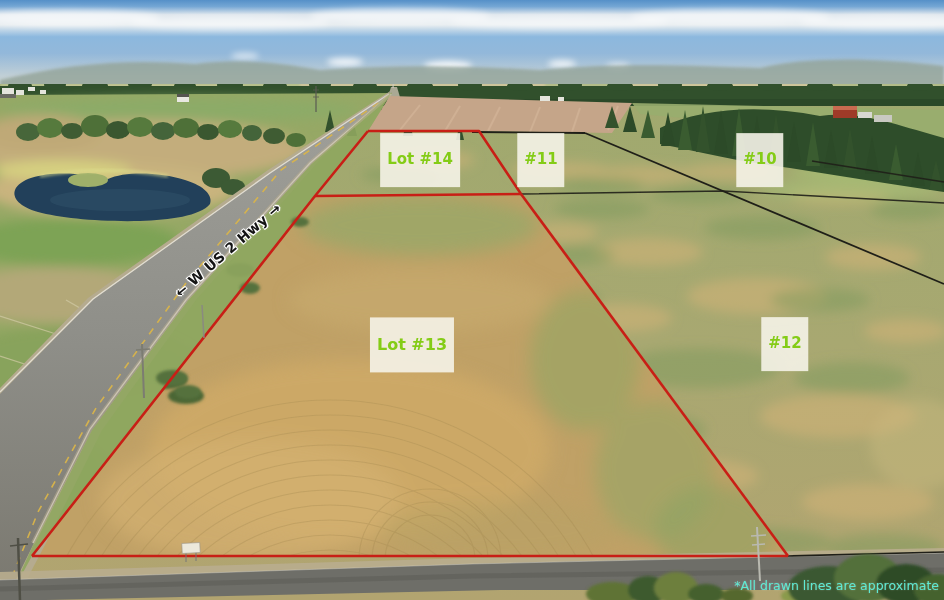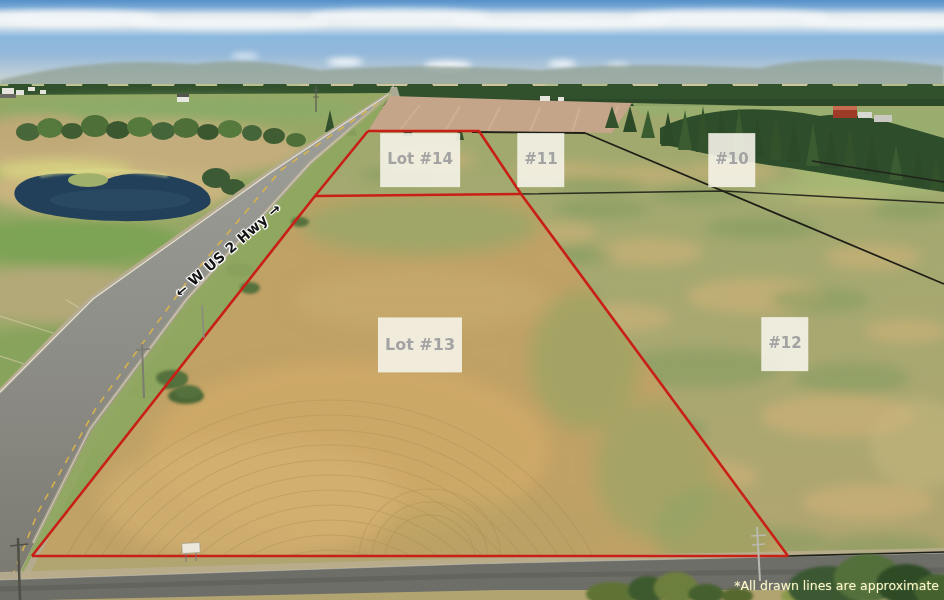--- a/index.html
+++ b/index.html
@@ -1,27 +1,27 @@
 <!DOCTYPE html>
 <html><head>
 <meta charset="utf-8">
 <style>
   html,body{margin:0;padding:0;background:#222;}
   #stage{position:relative;width:944px;height:600px;overflow:hidden;
          font-family:"DejaVu Sans","Liberation Sans",sans-serif;}
   #stage svg{position:absolute;left:0;top:0;}
   .lot-label{position:absolute;transform:translate(-50%,-50%);
-    background:rgba(245,243,232,.9);color:#a3a3a3;font-weight:bold;font-size:15px;
+    background:rgba(245,243,232,.9);color:#84cc16;font-weight:bold;font-size:15px;
     line-height:1.45;padding:16px 7px;white-space:nowrap;}
-  .lot-label.big{font-size:16px;margin-left:8px;}
+  .lot-label.big{font-size:16px;}
   .road-label{position:absolute;transform:translate(-50%,-50%);color:#141414;
     font-weight:bold;font-size:15px;white-space:nowrap;
     text-shadow:-1px -1px 0 #fff,1px -1px 0 #fff,-1px 1px 0 #fff,1px 1px 0 #fff,0 0 3px rgba(255,255,255,.95);}
   .road-label.hwy{transform:translate(-50%,-50%) rotate(-41deg);font-size:14px;letter-spacing:.5px;}
-  .disclaimer{position:absolute;color:#fef9c3;font-size:12.5px;white-space:nowrap;
+  .disclaimer{position:absolute;color:#5eead4;font-size:12.5px;white-space:nowrap;
     text-shadow:0 0 2px rgba(255,255,255,.3);}
 </style>
 </head>
 <body>
 
 <div id="stage">
 <svg width="944" height="600" viewBox="0 0 944 600">
   <defs>
     <linearGradient id="skyGrad" x1="0" y1="0" x2="0" y2="1">
       <stop offset="0" stop-color="#5590c8"></stop>
@@ -393,18 +393,18 @@
         <line x1="186" y1="552" x2="186" y2="562" stroke="#777" stroke-width="1"></line>
         <line x1="196" y1="551" x2="196" y2="561" stroke="#777" stroke-width="1"></line>
         <rect x="182" y="543" width="18" height="10" fill="#ece9dc" stroke="#99958a" stroke-width="0.6" transform="rotate(-3 191 548)"></rect>
       </g>
     </g>
   </g>
 </svg>
 
 <div class="lot-label" style="left:420px;top:160px">Lot #14</div>
 <div class="lot-label" style="left:541px;top:160px">#11</div>
-<div class="lot-label" style="left:732px;top:160px">#10</div>
+<div class="lot-label" style="left:760px;top:160px">#10</div>
 <div class="lot-label big" style="left:412px;top:345px">Lot #13</div>
 <div class="lot-label" style="left:785px;top:344px">#12</div>
 <div class="road-label hwy" style="left:228px;top:250px">← W US 2 Hwy →</div>
 <div class="disclaimer" style="right:5px;top:578px">*All drawn lines are approximate</div>
 </div>
 
 </body></html>

